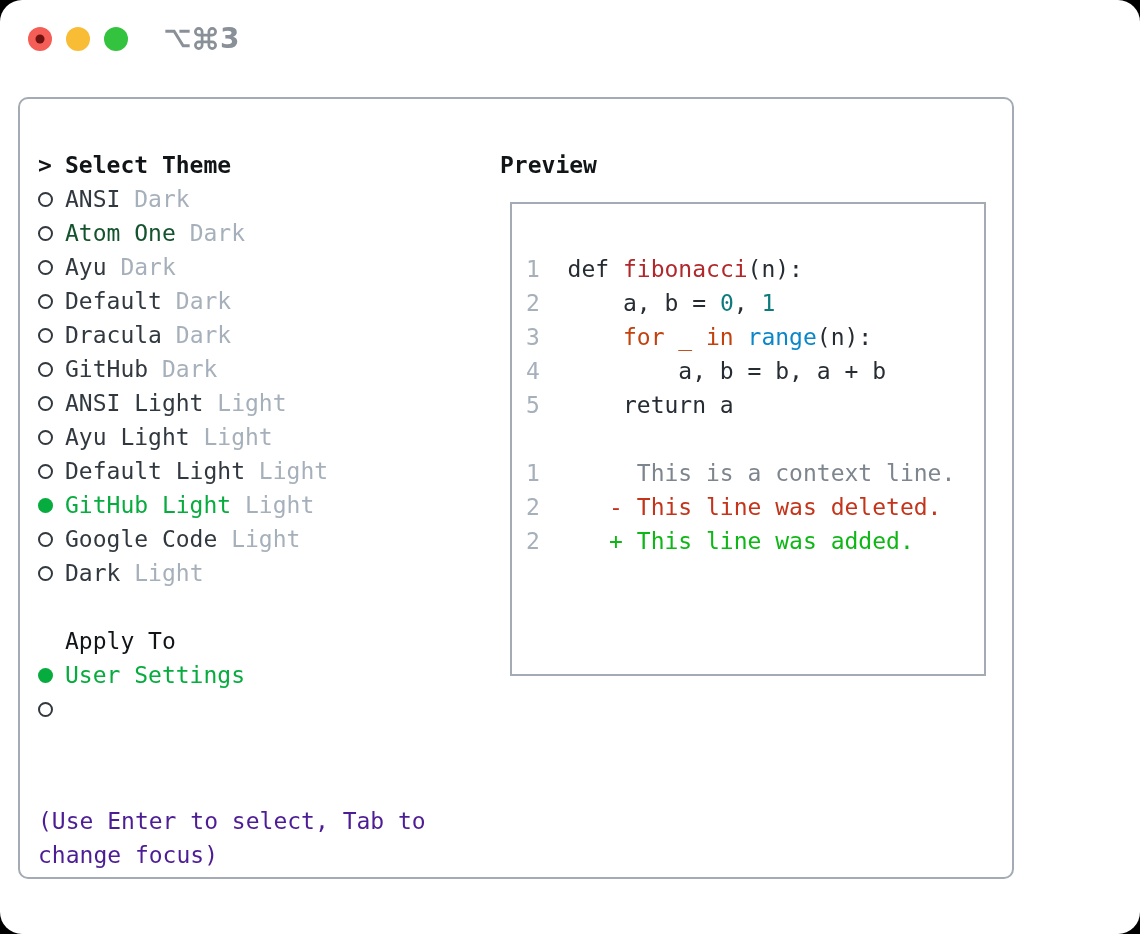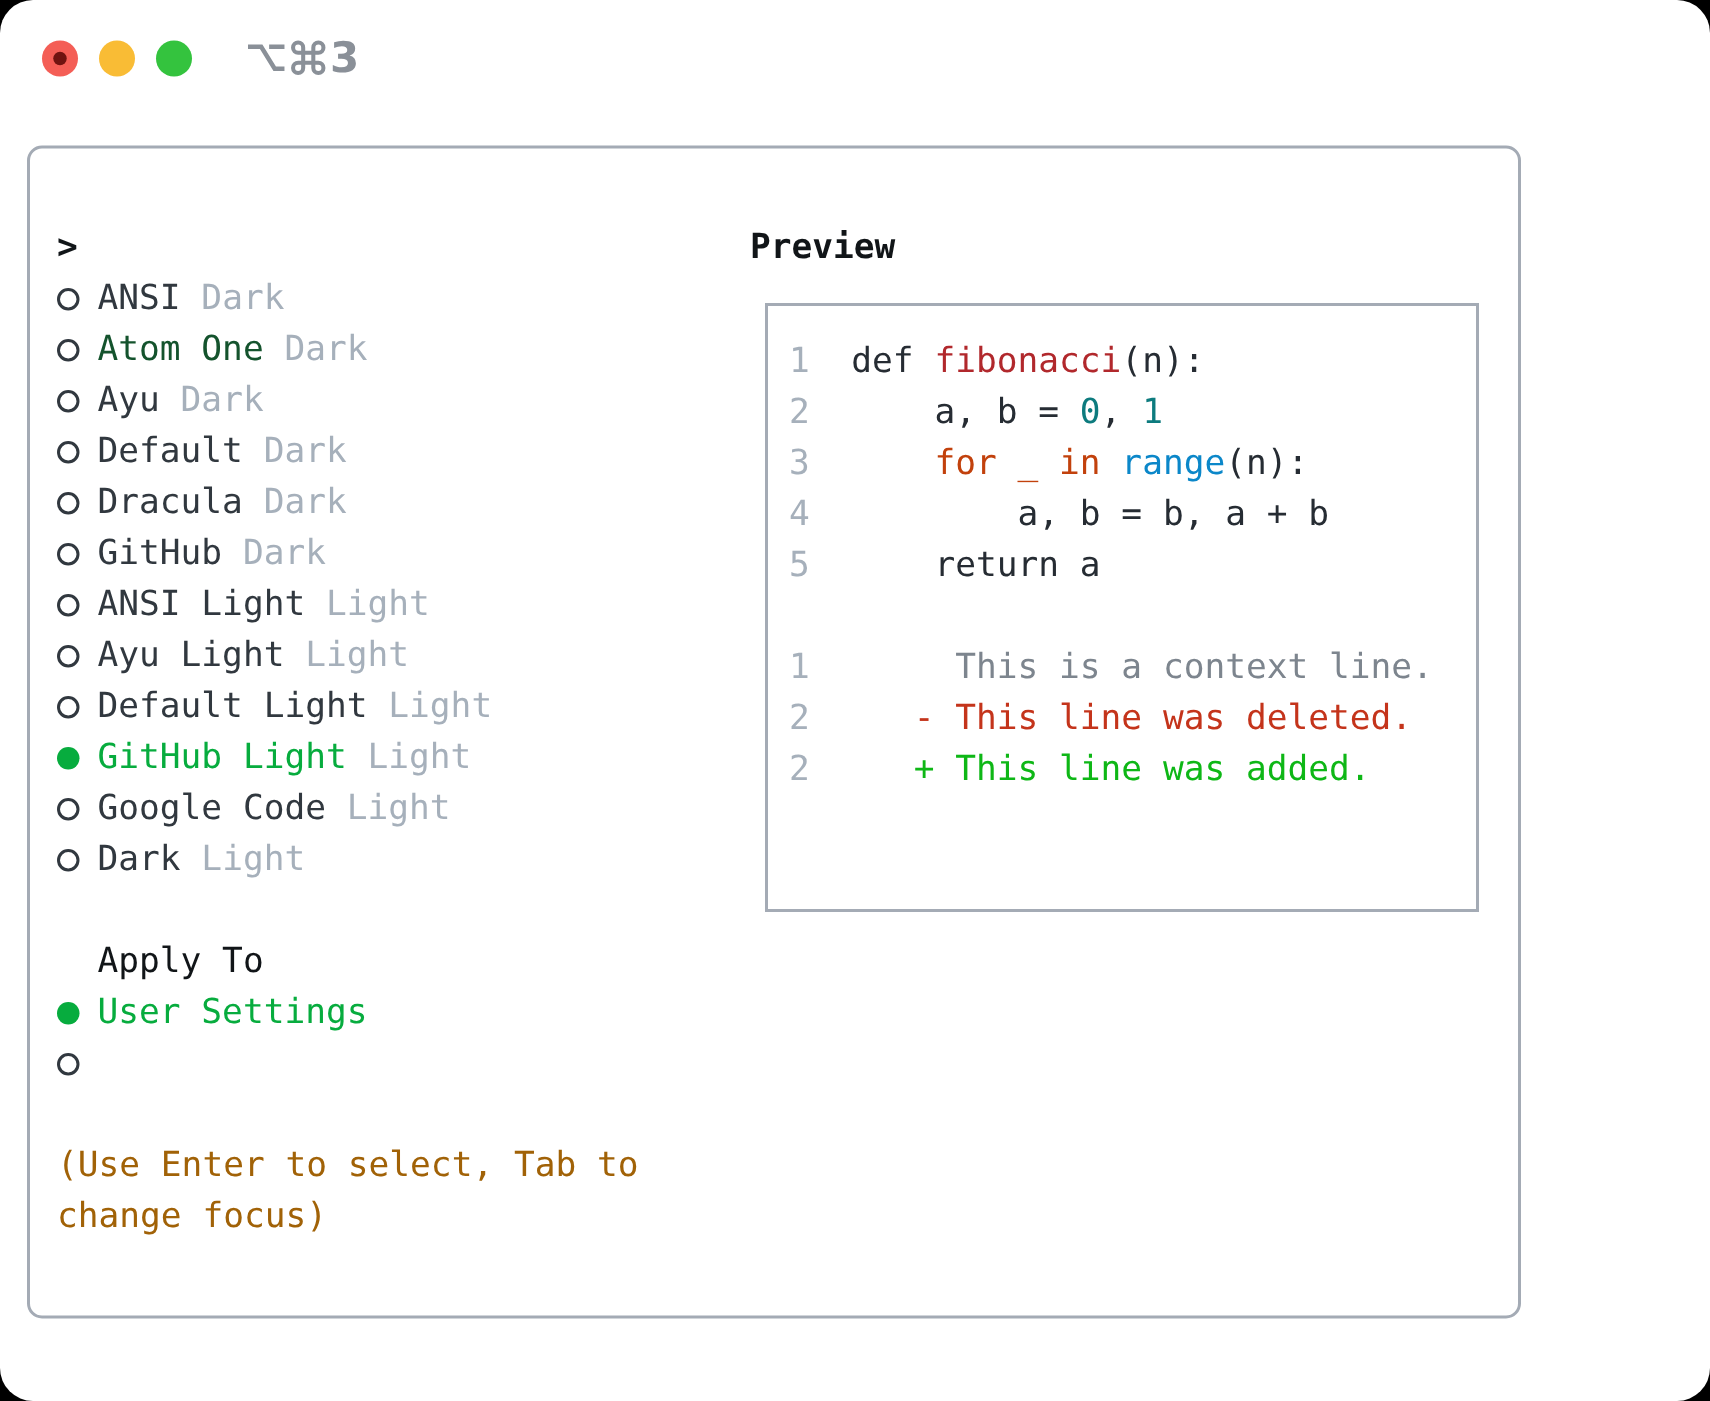--- a/index.html
+++ b/index.html
@@ -23,22 +23,22 @@
   .row { display:flex; align-items:center; height:34px; white-space:pre; }
   .prompt-slot { display:inline-block; width:27px; font-weight:bold; }
   .head-label { font-weight:bold; }
   .marker { width:15px; height:15px; border-radius:50%; box-sizing:border-box; flex:0 0 15px; margin-right:12px; }
   .spacer { height:34px; }
   .apply-header { height:34px; display:flex; align-items:center; padding-left:27px; white-space:pre; }
   .hint div { height:34px; display:flex; align-items:center; white-space:pre; }
   
   .preview-title { position:absolute; left:500px; top:148px; height:34px; display:flex; align-items:center;
                    font-size:23px; font-weight:bold; }
-  .preview-box { position:absolute; left:510px; top:202px; width:476px; height:406px;
-                 border:2px solid #0ea5e9; box-sizing:border-box; padding:24px 0 0 14px; }
+  .preview-box { position:absolute; left:510px; top:202px; width:476px; height:474px;
+                 border:2px solid #0ea5e9; box-sizing:border-box; padding:52px 0 0 14px; }
   .pline { height:34px; white-space:pre; font-size:23px; }
 </style>
 </head>
 <body>
 
 <div class="window">
 
   <div class="titlebar">
     <span class="light" style="background: rgb(244, 94, 86);">
       <span class="dot" style="background: rgb(112, 19, 16);"></span>
@@ -55,20 +55,21 @@
       </svg>
       <span class="title-digit">3</span>
     </span>
   </div>
 
   <div class="panel" style="border-color: rgb(164, 171, 181);"></div>
 
   <div class="left-col">
     <div class="row">
       <span class="prompt-slot" style="color: rgb(17, 21, 24);">&gt;</span>
+      <span class="head-label" style="color: rgb(17, 21, 24);">Select Theme</span>
     </div>
 
     <div id="theme-list">
         <div class="row"><span class="marker" style="border: 2px solid rgb(49, 56, 63);"></span><span style="color: rgb(49, 56, 63);">ANSI</span><span style="color: rgb(166, 176, 187);"> Dark</span></div>
         <div class="row"><span class="marker" style="border: 2px solid rgb(49, 56, 63);"></span><span style="color: #14532d;">Atom One</span><span style="color: rgb(166, 176, 187);"> Dark</span></div>
         <div class="row"><span class="marker" style="border: 2px solid rgb(49, 56, 63);"></span><span style="color: rgb(49, 56, 63);">Ayu</span><span style="color: rgb(166, 176, 187);"> Dark</span></div>
         <div class="row"><span class="marker" style="border: 2px solid rgb(49, 56, 63);"></span><span style="color: rgb(49, 56, 63);">Default</span><span style="color: rgb(166, 176, 187);"> Dark</span></div>
         <div class="row"><span class="marker" style="border: 2px solid rgb(49, 56, 63);"></span><span style="color: rgb(49, 56, 63);">Dracula</span><span style="color: rgb(166, 176, 187);"> Dark</span></div>
         <div class="row"><span class="marker" style="border: 2px solid rgb(49, 56, 63);"></span><span style="color: rgb(49, 56, 63);">GitHub</span><span style="color: rgb(166, 176, 187);"> Dark</span></div>
         <div class="row"><span class="marker" style="border: 2px solid rgb(49, 56, 63);"></span><span style="color: rgb(49, 56, 63);">ANSI Light</span><span style="color: rgb(166, 176, 187);"> Light</span></div>
@@ -83,21 +84,21 @@
 
     <div class="apply-header" style="color: rgb(17, 21, 24);">Apply To</div>
 
     <div id="apply-list">
         <div class="row"><span class="marker" style="background: rgb(7, 172, 62);"></span><span style="color: rgb(7, 172, 62);">User Settings</span></div>
         <div class="row"><span class="marker" style="border: 2px solid rgb(49, 56, 63);"></span></div>
       </div>
 
     <div class="spacer"></div>
 
-    <div class="hint" style="color: #a16207;">
+    <div class="hint" style="color: #4c1d95; margin-top: 44px;">
       <div>(Use Enter to select, Tab to</div>
       <div>change focus)</div>
     </div>
   </div>
 
   <div class="preview-title" style="color: rgb(17, 21, 24);">Preview</div>
 
   <div class="preview-box" style="border-color: rgb(164, 171, 181);">
     <div id="preview-lines">
         <div class="pline"><span style="color: rgb(166, 176, 187);">1</span><span style="color: rgb(38, 44, 51);">  def </span><span style="color: rgb(177, 40, 44);">fibonacci</span><span style="color: rgb(38, 44, 51);">(n):</span></div>

